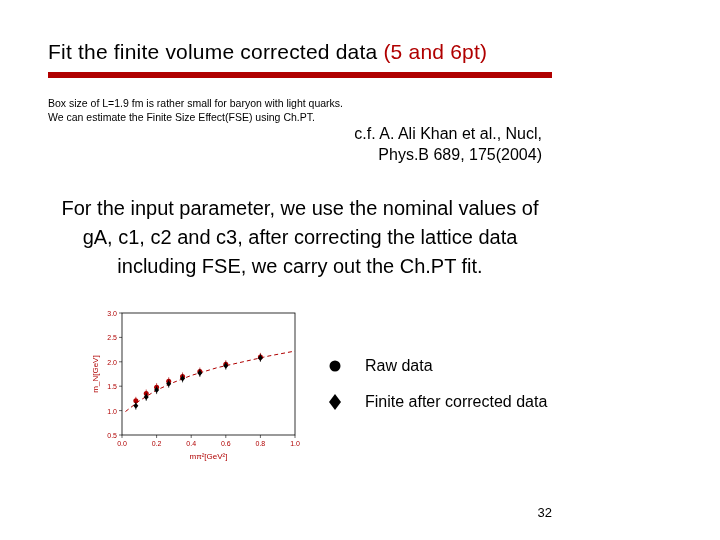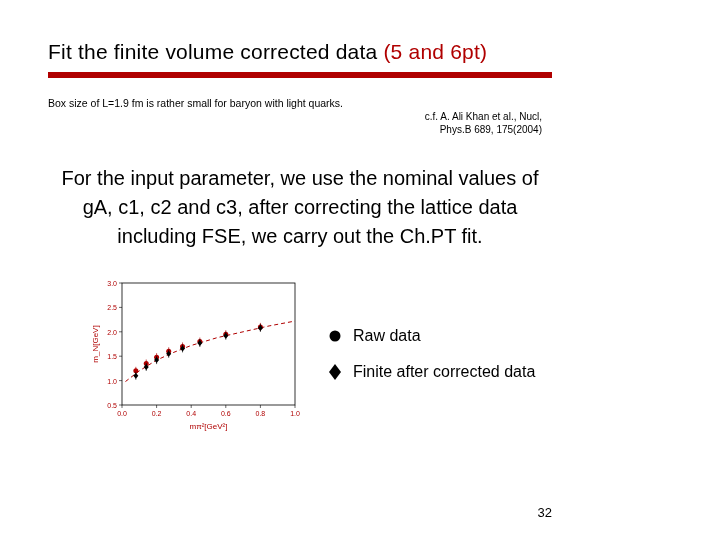--- a/index.html
+++ b/index.html
@@ -33,21 +33,21 @@
     background: #b00000;
     margin-top: 2px;
     margin-bottom: 18px;
   }
   .small-note {
     font-size: 10.5px;
     line-height: 1.35;
   }
   .citation {
     text-align: right;
-    font-size: 10px;
+    font-size: 16px;
     line-height: 1.3;
     margin-bottom: 28px;
     padding-right: 10px;
   }
   .body-text {
     font-size: 20px;
     line-height: 1.45;
     text-align: center;
     padding: 0 4px;
     margin-bottom: 24px;
@@ -69,21 +69,21 @@
   }
   .legend {
     display: flex;
     flex-direction: column;
     gap: 18px;
     font-size: 16px;
   }
   .legend-item {
     display: flex;
     align-items: center;
-    gap: 10px;
+    gap: 22px;
   }
   .legend-item .sym {
     width: 16px;
     display: inline-flex;
     justify-content: center;
   }
   .page-num {
     position: absolute;
     right: 48px;
     bottom: 20px;
@@ -95,20 +95,21 @@
 
 <div class="slide">
 
   <div class="title">
     <span>Fit the finite volume corrected data </span><span class="paren">(5 and 6pt)</span>
   </div>
   <div class="title-rule"></div>
 
   <div class="small-note">
     <div>Box size of L=1.9 fm is rather small for baryon with light quarks.</div>
+    <div>We can estimate the Finite Size Effect(FSE) using Ch.PT.</div>
   </div>
 
   <div class="citation">
     <div>c.f. A. Ali Khan et al., Nucl,</div>
     <div>Phys.B 689, 175(2004)</div>
   </div>
 
   <div class="body-text">For the input parameter, we use the nominal values of gA, c1, c2 and c3, after correcting the lattice data including FSE, we carry out the Ch.PT fit.</div>
 
   <div class="content-row">

